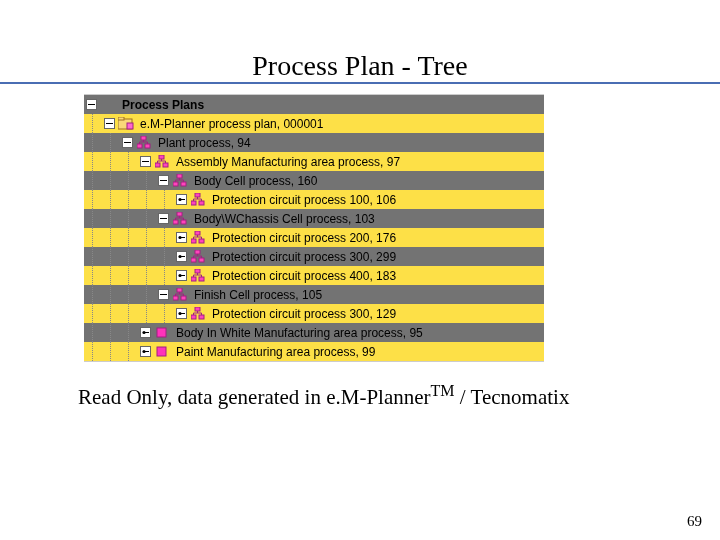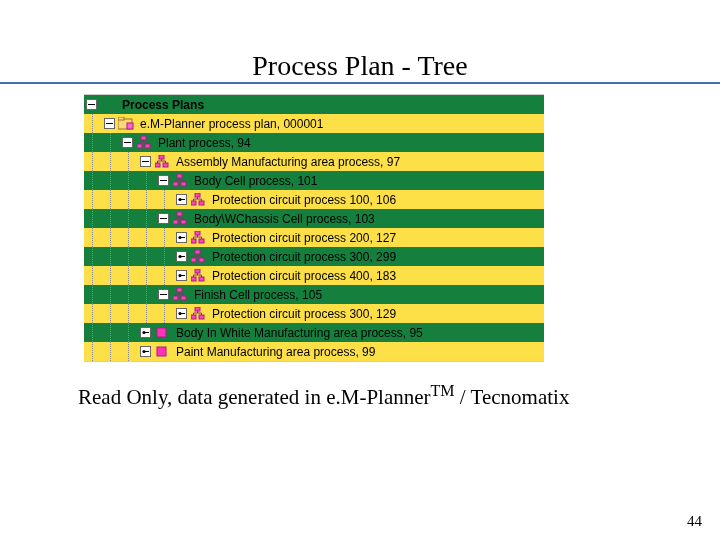--- a/index.html
+++ b/index.html
@@ -32,21 +32,21 @@
     border: 1px solid #ccc;
     border-left: none;
     border-right: none;
   }
   .row {
     display: flex;
     align-items: center;
     height: 19px;
     white-space: nowrap;
   }
-  .row.even { background: #15803d; }
+  .row.even { background: #737373; }
   .row.odd  { background: #fde047; }
   .indent {
     display: flex;
     height: 100%;
   }
   .ind {
     width: 18px;
     height: 100%;
     position: relative;
     flex: none;
@@ -203,21 +203,21 @@
           <svg width="14" height="13">
             <rect x="4" y="0" width="5" height="4" fill="#ff44bb" stroke="#a02080"></rect>
             <rect x="0" y="8" width="5" height="4" fill="#ff44bb" stroke="#a02080"></rect>
             <rect x="8" y="8" width="5" height="4" fill="#ff44bb" stroke="#a02080"></rect>
             <line x1="6.5" y1="4" x2="6.5" y2="6" stroke="#a02080"></line>
             <line x1="2.5" y1="8" x2="2.5" y2="6" stroke="#a02080"></line>
             <line x1="10.5" y1="8" x2="10.5" y2="6" stroke="#a02080"></line>
             <line x1="2.5" y1="6" x2="10.5" y2="6" stroke="#a02080"></line>
           </svg>
         </span>
-        <span class="label">Body Cell process, 101</span>
+        <span class="label">Body Cell process, 160</span>
       </div>
       <div class="row odd">
         <span class="indent">
           <span class="ind line"></span>
           <span class="ind line"></span>
           <span class="ind line"></span>
           <span class="ind line"></span>
           <span class="ind line"></span>
         </span>
         <span class="btn">
@@ -285,21 +285,21 @@
           <svg width="14" height="13">
             <rect x="4" y="0" width="5" height="4" fill="#ff44bb" stroke="#a02080"></rect>
             <rect x="0" y="8" width="5" height="4" fill="#ff44bb" stroke="#a02080"></rect>
             <rect x="8" y="8" width="5" height="4" fill="#ff44bb" stroke="#a02080"></rect>
             <line x1="6.5" y1="4" x2="6.5" y2="6" stroke="#a02080"></line>
             <line x1="2.5" y1="8" x2="2.5" y2="6" stroke="#a02080"></line>
             <line x1="10.5" y1="8" x2="10.5" y2="6" stroke="#a02080"></line>
             <line x1="2.5" y1="6" x2="10.5" y2="6" stroke="#a02080"></line>
           </svg>
         </span>
-        <span class="label">Protection circuit process 200, 127</span>
+        <span class="label">Protection circuit process 200, 176</span>
       </div>
       <div class="row even">
         <span class="indent">
           <span class="ind line"></span>
           <span class="ind line"></span>
           <span class="ind line"></span>
           <span class="ind line"></span>
           <span class="ind line"></span>
         </span>
         <span class="btn">
@@ -444,13 +444,13 @@
         </span>
         <span class="label">Paint Manufacturing area process, 99</span>
       </div>
     </div>
 </div>
 
 <div class="caption">
   <span>Read Only, data generated in e.M-Planner</span><sup>TM</sup><span> / Tecnomatix</span>
 </div>
 
-<div class="pagenum">44</div>
+<div class="pagenum">69</div>
 
 </body></html>

